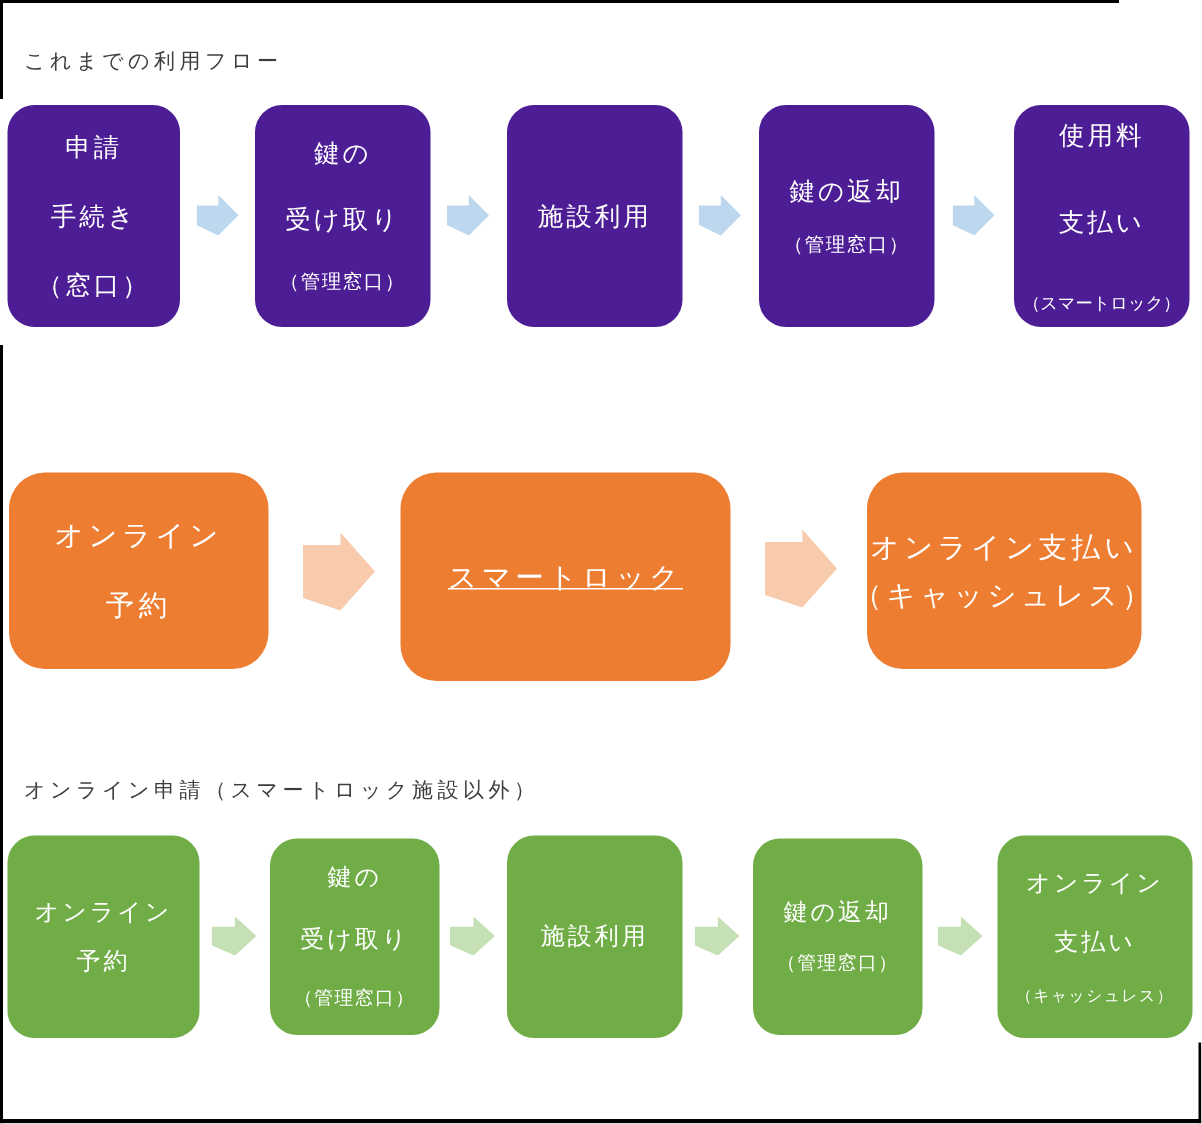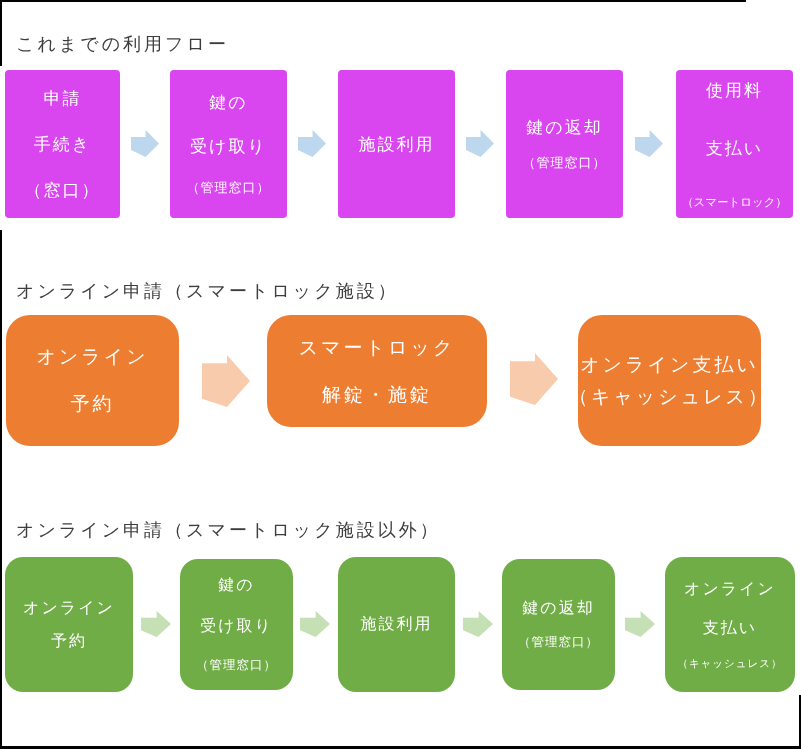--- a/index.html
+++ b/index.html
@@ -2,27 +2,27 @@
 <html><head>
 <meta charset="utf-8">
 <style>
   html,body{margin:0;padding:0;background:#fff;}
   .canvas{
     position:relative;width:801px;height:749px;background:#ffffff;overflow:hidden;
     font-family:"Liberation Sans", sans-serif;
   }
   .frame{position:absolute;background:#000;}
   .title{
-    position:absolute;font-size:18px;color:#3d3d3d;letter-spacing:3px;white-space:nowrap;
+    position:absolute;font-size:14px;color:#3d3d3d;letter-spacing:3px;white-space:nowrap;
   }
   .box{
     position:absolute;display:flex;flex-direction:column;align-items:center;justify-content:center;
     color:#ffffff;text-align:center;
   }
-  .blue{background:#d946ef;border-radius:4px;}
+  .blue{background:#4c1d95;border-radius:18px;}
   .orange{background:#ED7D31;border-radius:24px;}
   .green{background:#70AD47;border-radius:18px;}
   .arrow{position:absolute;}
   .arrow.small{clip-path:polygon(0 26%,52% 26%,52% 0,100% 50%,52% 100%,0 74%);}
   .arrow.large{clip-path:polygon(0 16%,52% 16%,52% 0,100% 50%,52% 100%,0 84%);}
   .a-blue{background:#BDD7EE;}
   .a-orange{background:#F8CBAD;}
   .a-green{background:#C5E0B4;}
   .ln{display:block;white-space:nowrap;}
   .r1 .ln{font-size:17px;letter-spacing:2px;}
@@ -70,31 +70,29 @@
     <span class="ln sm">（管理窓口）</span>
   </div>
   <div class="arrow small a-blue" style="left:635px;top:130px;width:28px;height:27px;"></div>
 
   <div class="box blue r1" style="left:676px;top:70px;width:117px;height:148px;row-gap:35px;">
     <span class="ln">使用料</span>
     <span class="ln">支払い</span>
     <span class="ln xs">（スマートロック）</span>
   </div>
 
-  <div class="title" style="left:16px;top:279px;">オンライン申請（スマートロック施設）</div>
 
   <div class="box orange r2" style="left:6px;top:315px;width:173px;height:131px;row-gap:21px;">
     <span class="ln">オンライン</span>
     <span class="ln">予約</span>
   </div>
   <div class="arrow large a-orange" style="left:202px;top:355px;width:48px;height:52px;"></div>
 
-  <div class="box orange r2" style="left:267px;top:315px;width:220px;height:112px;row-gap:21px;">
+  <div class="box orange r2" style="left:267px;top:315px;width:220px;height:139px;row-gap:21px;text-decoration:underline;">
     <span class="ln">スマートロック</span>
-    <span class="ln">解錠・施錠</span>
   </div>
   <div class="arrow large a-orange" style="left:510px;top:353px;width:48px;height:52px;"></div>
 
   <div class="box orange r2" style="left:578px;top:315px;width:183px;height:131px;row-gap:6px;">
     <span class="ln">オンライン支払い</span>
     <span class="ln">（キャッシュレス）</span>
   </div>
 
   <div class="title" style="left:16px;top:518px;">オンライン申請（スマートロック施設以外）</div>
 

